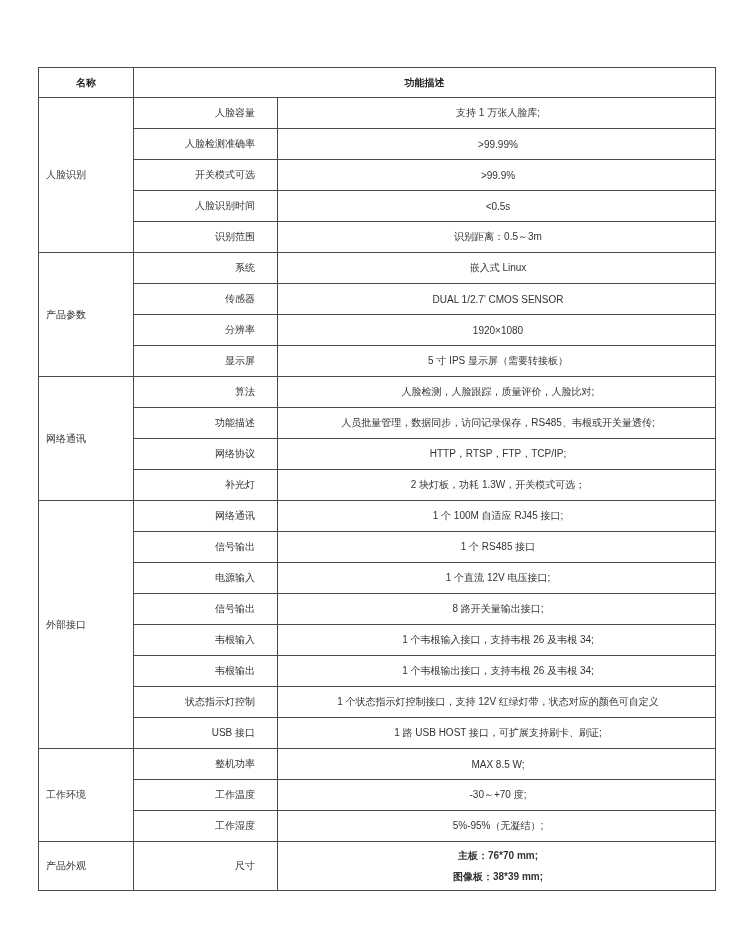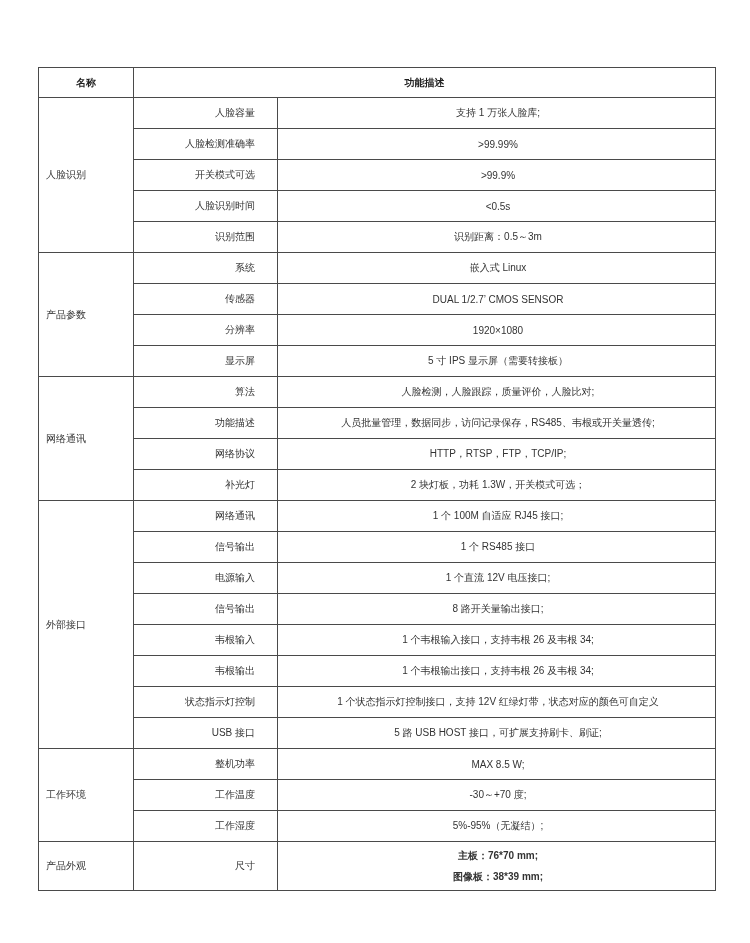--- a/index.html
+++ b/index.html
@@ -166,21 +166,21 @@
         <tr>
           <td class="name-cell">韦根输出</td>
           <td class="desc-cell">1 个韦根输出接口，支持韦根 26 及韦根 34;</td>
         </tr>
         <tr>
           <td class="name-cell">状态指示灯控制</td>
           <td class="desc-cell">1 个状态指示灯控制接口，支持 12V 红绿灯带，状态对应的颜色可自定义</td>
         </tr>
         <tr>
           <td class="name-cell">USB 接口</td>
-          <td class="desc-cell">5 路 USB HOST 接口，可扩展支持刷卡、刷证;</td>
+          <td class="desc-cell">1 路 USB HOST 接口，可扩展支持刷卡、刷证;</td>
         </tr>
         <tr>
           <td rowspan="3" class="group-cell">工作环境</td>
           <td class="name-cell">整机功率</td>
           <td class="desc-cell">MAX 8.5 W;</td>
         </tr>
         <tr>
           <td class="name-cell">工作温度</td>
           <td class="desc-cell">-30～+70 度;</td>
         </tr>

